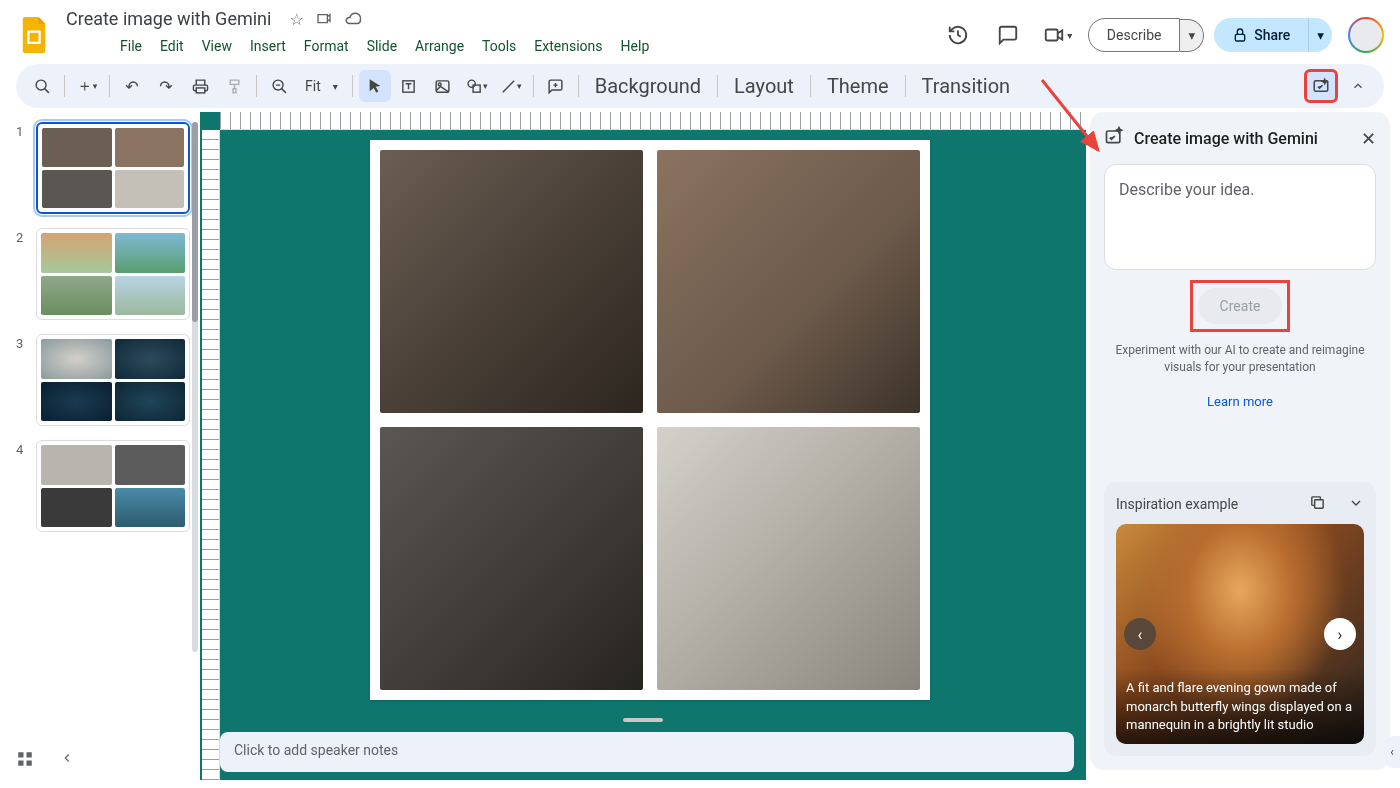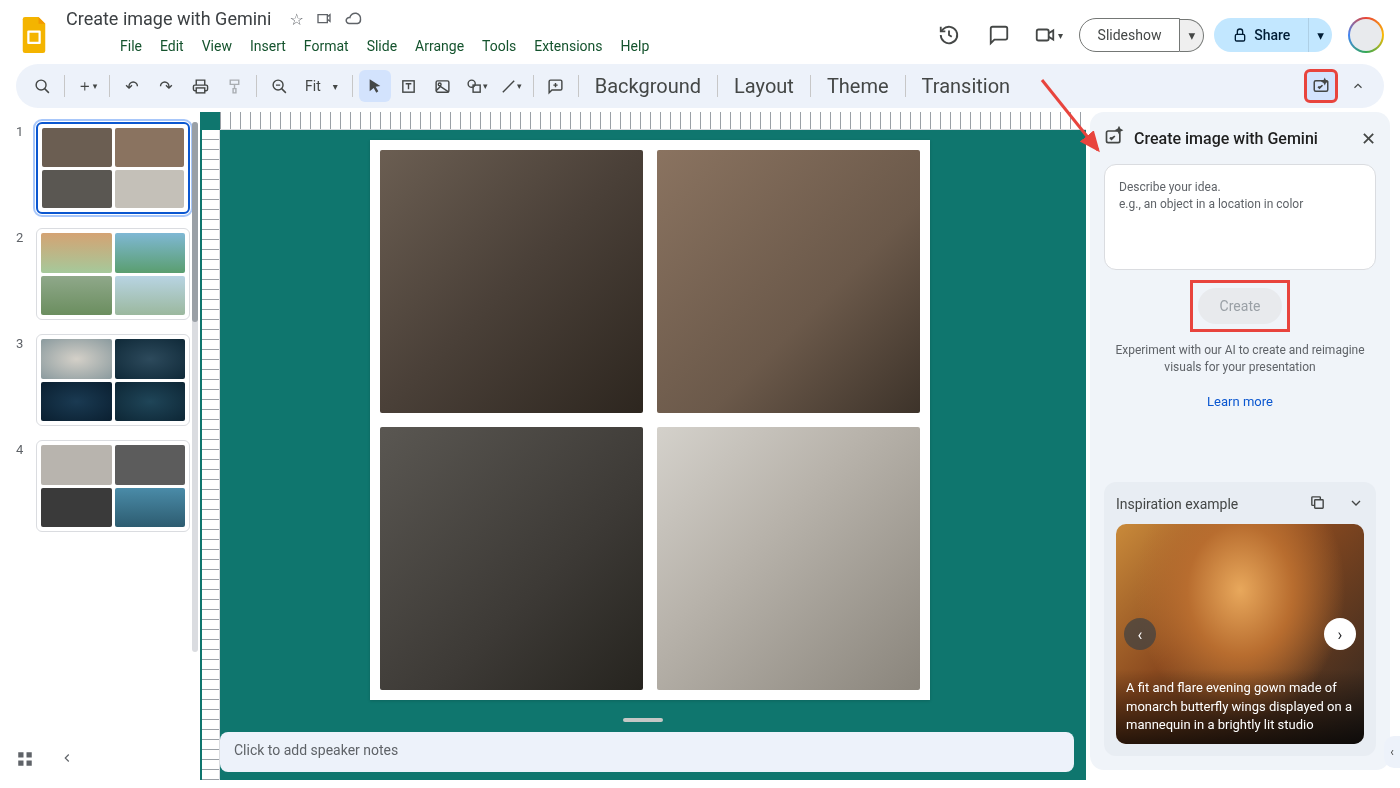--- a/index.html
+++ b/index.html
@@ -48,21 +48,21 @@
 .img-cell.c1{background:linear-gradient(135deg,#6b5e52 0%,#4a4038 50%,#2d261f 100%)}
 .img-cell.c2{background:linear-gradient(135deg,#8a7360 0%,#6b594a 60%,#3d332a 100%)}
 .img-cell.c3{background:linear-gradient(135deg,#5a5752 0%,#3d3a36 60%,#26241f 100%)}
 .img-cell.c4{background:linear-gradient(135deg,#d4d1cb 0%,#b8b3ab 40%,#8a857c 100%)}
 .speaker-notes{position:absolute;bottom:8px;left:20px;right:12px;height:40px;background:#edf2fa;border-radius:8px;padding:10px 14px;color:#5f6368;font-size:14px}
 .canvas-handle{position:absolute;bottom:58px;left:50%;width:40px;height:4px;background:#c4c7c5;border-radius:2px;transform:translateX(-50%)}
 .sidepanel{width:300px;background:#f0f4f9;border-radius:14px;margin:0 10px 10px 4px;padding:14px;display:flex;flex-direction:column;position:relative}
 .sp-header{display:flex;align-items:center;gap:10px;margin-bottom:14px}
 .sp-title{font-size:16px;color:#1f1f1f;font-weight:500;flex:1}
 .sp-close{color:#444746;cursor:pointer;font-size:18px}
-.prompt-box{background:#fff;border:1px solid #dadce0;border-radius:12px;padding:14px;min-height:106px;font-size:12px;color:#5f6368;line-height:1.4}
+.prompt-box{background:#fff;border:1px solid #dadce0;border-radius:12px;padding:14px;min-height:106px;font-size:16px;color:#5f6368;line-height:1.4}
 .create-wrap{border:3px solid #e8443d;border-radius:0;margin:10px auto 2px;padding:5px;display:inline-block;align-self:center}
 .create-btn{background:#e8eaed;border:none;border-radius:20px;padding:10px 22px;font-size:14px;color:#9aa0a6;cursor:pointer}
 .sp-desc{font-size:12px;color:#5f6368;text-align:center;margin-top:8px;line-height:1.4}
 .learn-more{color:#0b57d0;font-size:13px;text-align:center;margin-top:18px;cursor:pointer}
 .inspiration{margin-top:auto;background:#e8edf3;border-radius:12px;padding:12px}
 .insp-head{display:flex;align-items:center;gap:22px;margin-bottom:10px;color:#444746;font-size:14px}
 .insp-head span:first-child{flex:1}
 .insp-img{position:relative;height:220px;border-radius:10px;overflow:hidden;background:linear-gradient(135deg,#c98a3a 0%,#8b4a1f 40%,#2d2520 100%)}
 .insp-img::before{content:'';position:absolute;inset:0;background:radial-gradient(ellipse at 50% 30%,#e8a85c 0%,#b86d2f 30%,transparent 60%)}
 .insp-nav{position:absolute;top:50%;transform:translateY(-50%);width:32px;height:32px;background:rgba(60,64,67,.7);border-radius:50%;display:flex;align-items:center;justify-content:center;color:#fff;cursor:pointer}
@@ -125,21 +125,21 @@
           </svg>
         </div>
       <div class="icon-btn">
           <svg width="22" height="22" viewBox="0 0 24 24" fill="none" stroke="currentColor" stroke-width="2">
             <rect x="3" y="6" width="13" height="12" rx="2"></rect>
             <path d="M16 10l5-3v10l-5-3"></path>
           </svg> 
           <span style="font-size:10px;margin-left:2px">▾</span>
         </div>
       <div class="slideshow-group">
-        <button class="slideshow-btn">Slideshow</button>
+        <button class="slideshow-btn">Describe</button>
         <button class="slideshow-drop">▾</button>
       </div>
       <div class="share-group">
         <button class="share-btn">
             <svg width="16" height="16" viewBox="0 0 24 24" fill="none" stroke="currentColor" stroke-width="2">
               <rect x="5" y="11" width="14" height="10" rx="2"></rect>
               <path d="M8 11V7a4 4 0 0 1 8 0v4"></path>
             </svg>
             <span>Share</span>
           </button>
@@ -319,21 +319,20 @@
     <div class="sp-header">
       <span><svg width="20" height="20" viewBox="0 0 24 24" fill="none" stroke="#444746" stroke-width="2">
             <rect x="3" y="6" width="16" height="14" rx="2"></rect>
             <path d="M7 14l2 2 4-4M18 2l1 2 2 1-2 1-1 2-1-2-2-1 2-1z" fill="#444746"></path>
           </svg></span>
       <span class="sp-title">Create image with Gemini</span>
       <span class="sp-close">✕</span>
     </div>
     <div class="prompt-box">
       <div>Describe your idea.</div>
-      <div>e.g., an object in a location in color</div>
     </div>
     <div class="create-wrap">
       <button class="create-btn">Create</button>
     </div>
     <div class="sp-desc">Experiment with our AI to create and reimagine visuals for your presentation</div>
     <div class="learn-more">Learn more</div>
 
     <div class="inspiration">
       <div class="insp-head">
         <span>Inspiration example</span>

